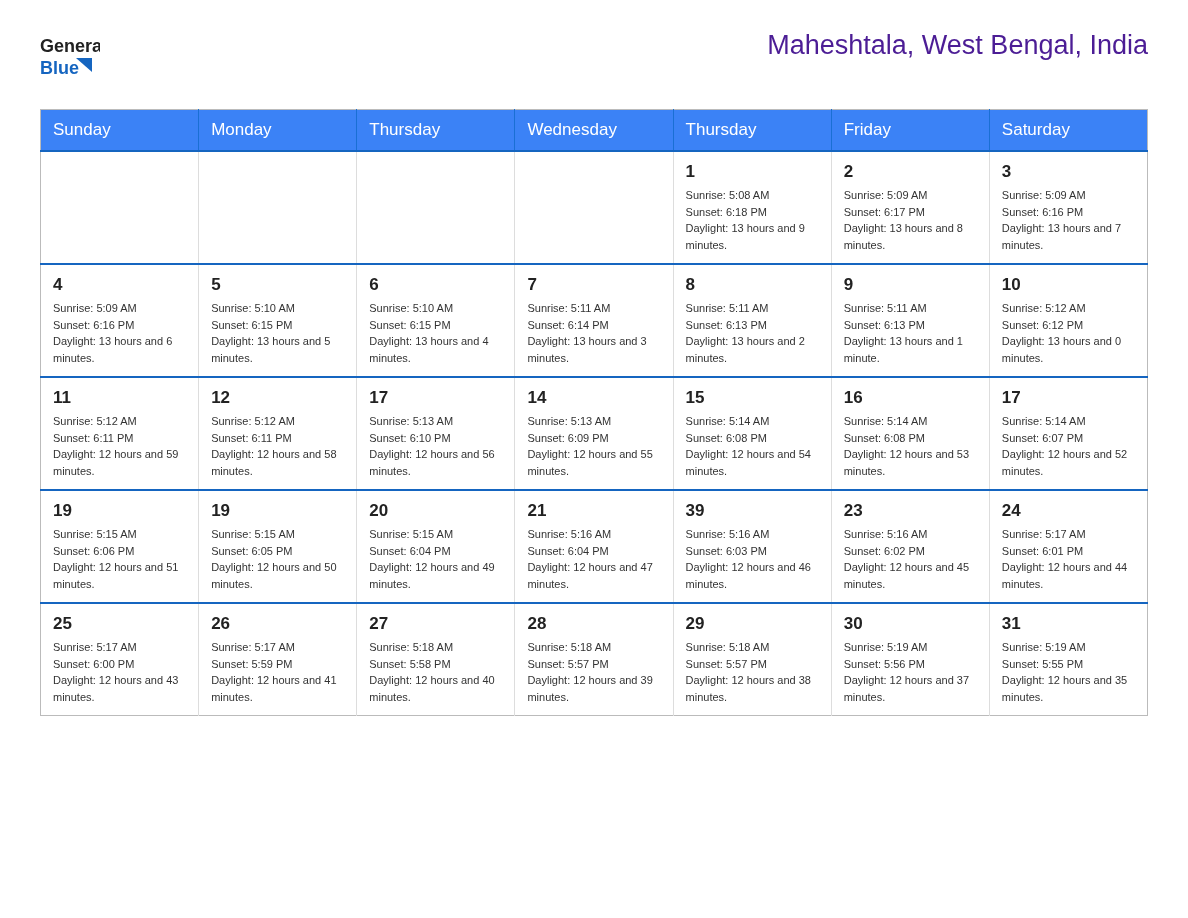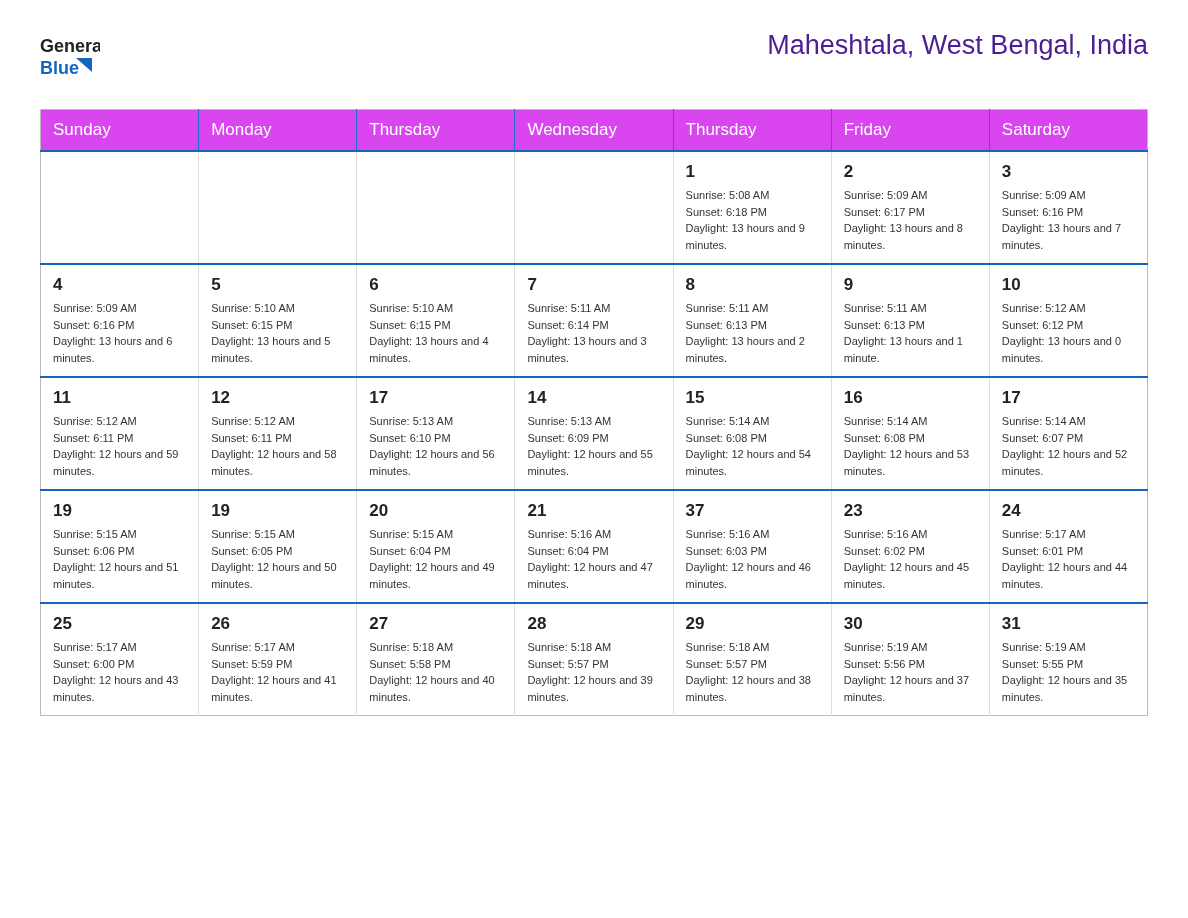--- a/index.html
+++ b/index.html
@@ -33,21 +33,21 @@
     .location {
       font-size: 27px;
       color: #4c1d95;
     }
     .calendar-table {
       width: 100%;
       border-collapse: collapse;
       border: 1px solid #bbb;
     }
     .calendar-table thead tr th {
-      background-color: #d946ef;
+      background-color: #3b82f6;
       color: #fff;
       font-size: 17px;
       font-weight: 500;
       padding: 10px 12px;
       text-align: left;
       border-right: 1px solid #1a6fd4;
     }
     .calendar-table thead tr th:last-child {
       border-right: none;
     }
@@ -244,21 +244,21 @@
 Sunset: 6:04 PM
 Daylight: 12 hours and 49 minutes.</div>
         </td>
         <td>
           <div class="day-num">21</div>
           <div class="day-info" style="white-space: pre-line;">Sunrise: 5:16 AM
 Sunset: 6:04 PM
 Daylight: 12 hours and 47 minutes.</div>
         </td>
         <td>
-          <div class="day-num">37</div>
+          <div class="day-num">39</div>
           <div class="day-info" style="white-space: pre-line;">Sunrise: 5:16 AM
 Sunset: 6:03 PM
 Daylight: 12 hours and 46 minutes.</div>
         </td>
         <td>
           <div class="day-num">23</div>
           <div class="day-info" style="white-space: pre-line;">Sunrise: 5:16 AM
 Sunset: 6:02 PM
 Daylight: 12 hours and 45 minutes.</div>
         </td>

